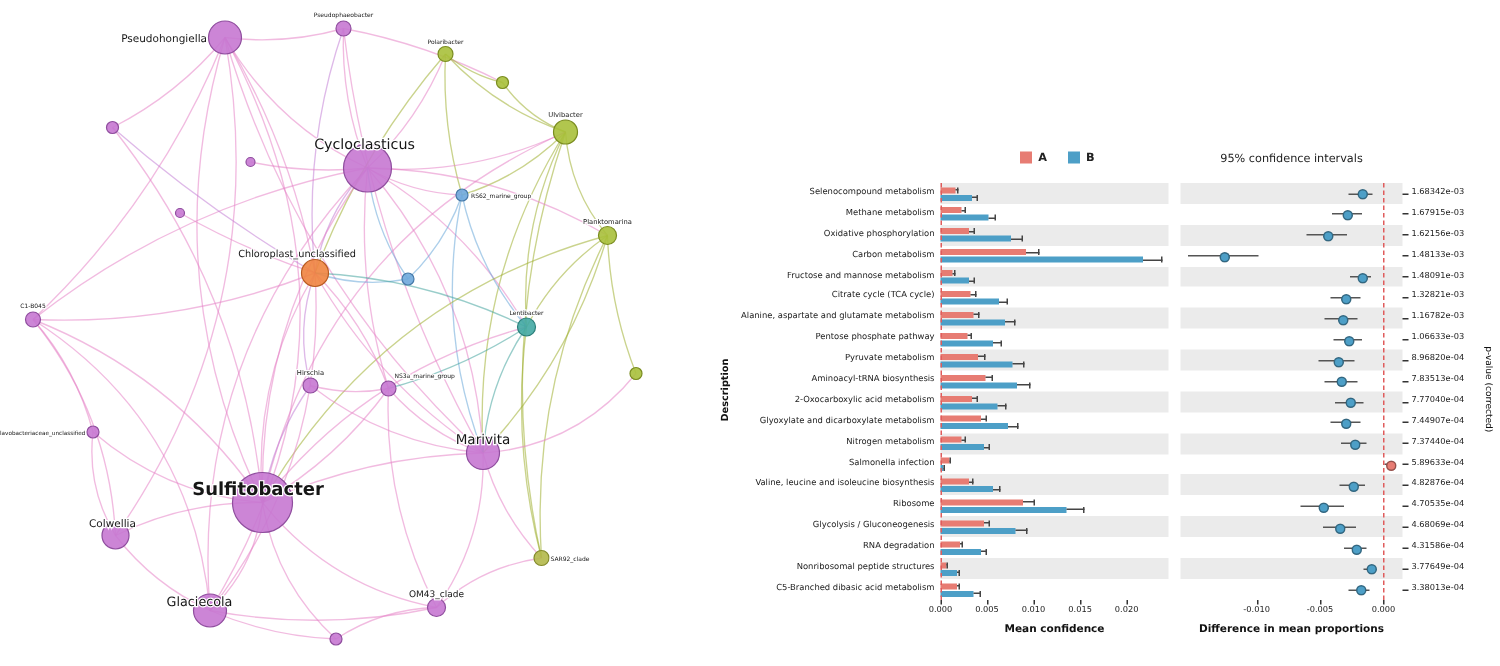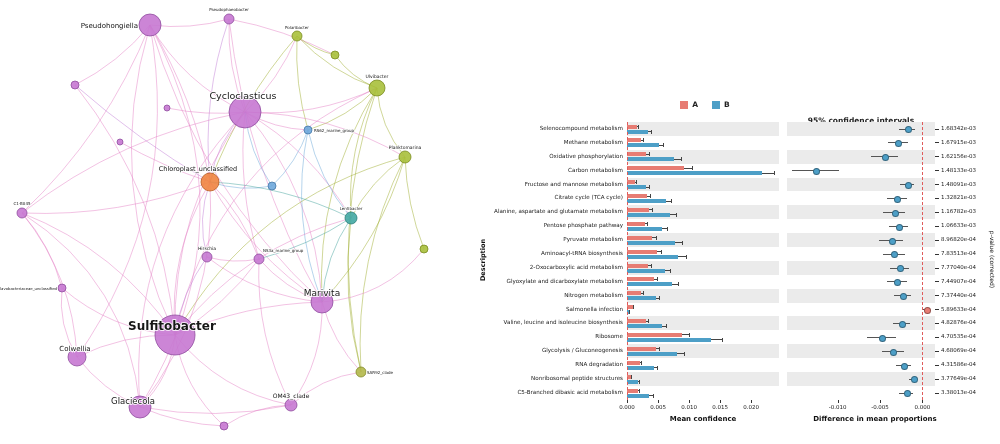--- a/index.html
+++ b/index.html
@@ -7,21 +7,21 @@
   .figure{position:relative;width:1000px;height:444px;background:#fff;overflow:hidden;}
   #net{position:absolute;left:0;top:0;}
   svg text{font-family:"DejaVu Sans", sans-serif;}
 
   .stamp{position:absolute;left:480px;top:96px;width:520px;height:348px;}
   .stamp-header{position:absolute;left:0;top:0;width:520px;height:24px;}
   #legend{position:absolute;left:160px;top:4px;width:130px;display:flex;justify-content:center;gap:14px;align-items:center;}
   .leg-item{display:flex;align-items:center;gap:4px;}
   .leg-swatch{width:8px;height:8px;display:inline-block;}
   .leg-label{font-size:7.5px;font-weight:bold;color:#222;}
-  .ci-title{position:absolute;left:300px;top:20px;width:162px;text-align:center;font-size:7.5px;font-weight:bold;color:#222;}
+  .ci-title{position:absolute;left:300px;top:5px;width:162px;text-align:center;font-size:7.5px;font-weight:normal;color:#222;}
 
   #rows{position:absolute;left:0;top:26px;width:520px;height:278px;}
   .row{display:flex;height:13.9px;align-items:stretch;}
   .rlabel{width:147px;text-align:right;padding-right:4px;box-sizing:border-box;font-size:5.6px;color:#1a1a1a;white-space:nowrap;overflow:visible;line-height:13.9px;}
   .rbar{width:152px;position:relative;}
   .rgap{width:8px;}
   .rdot{width:148px;position:relative;}
   .rp{width:50px;font-size:5.5px;color:#1a1a1a;white-space:nowrap;line-height:13.9px;position:relative;padding-left:6px;box-sizing:border-box;}
   .row:nth-child(odd) .rbar,.row:nth-child(odd) .rdot{background:#ebebeb;}
   .bar{position:absolute;left:0;height:4px;}
@@ -510,20 +510,20 @@
         <div class="ticklabel" style="left: 240.061px;">0.015</div>
         <div class="tickmark" style="left: 271.082px;"></div>
         <div class="ticklabel" style="left: 271.082px;">0.020</div>
         <div class="tickmark" style="left: 357.743px;"></div>
         <div class="ticklabel" style="left: 357.743px;">-0.010</div>
         <div class="tickmark" style="left: 400.029px;"></div>
         <div class="ticklabel" style="left: 400.029px;">-0.005</div>
         <div class="tickmark" style="left: 442.314px;"></div>
         <div class="ticklabel" style="left: 442.314px;">0.000</div>
         <div class="axis-title" style="left: 147px; width: 152px;">Mean confidence</div>
-        <div class="axis-title" style="left: 321px; width: 148px;">Difference in mean proportions</div>
+        <div class="axis-title" style="left: 307px; width: 148px;">Difference in mean proportions</div>
       </div>
 
     <div class="ylab">Description</div>
     <div class="plab">p-value (corrected)</div>
   </div>
 
 </div>
 
 </body></html>

